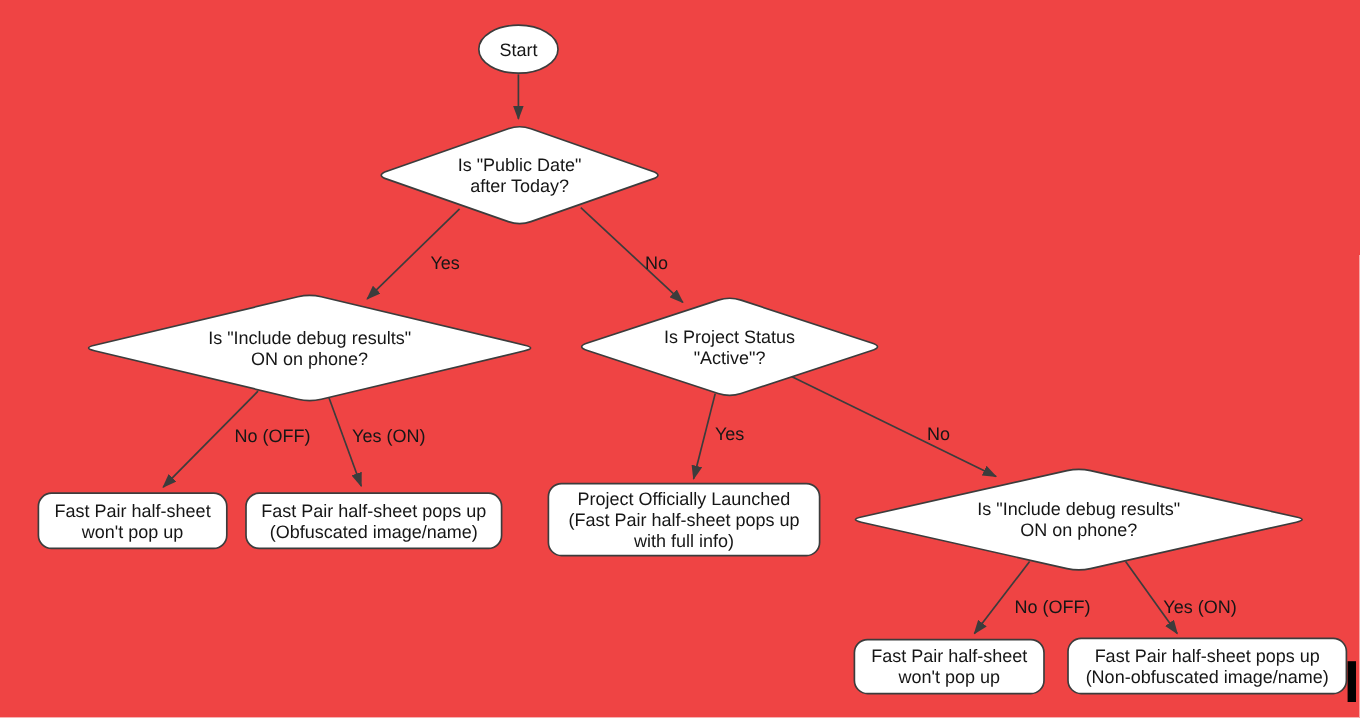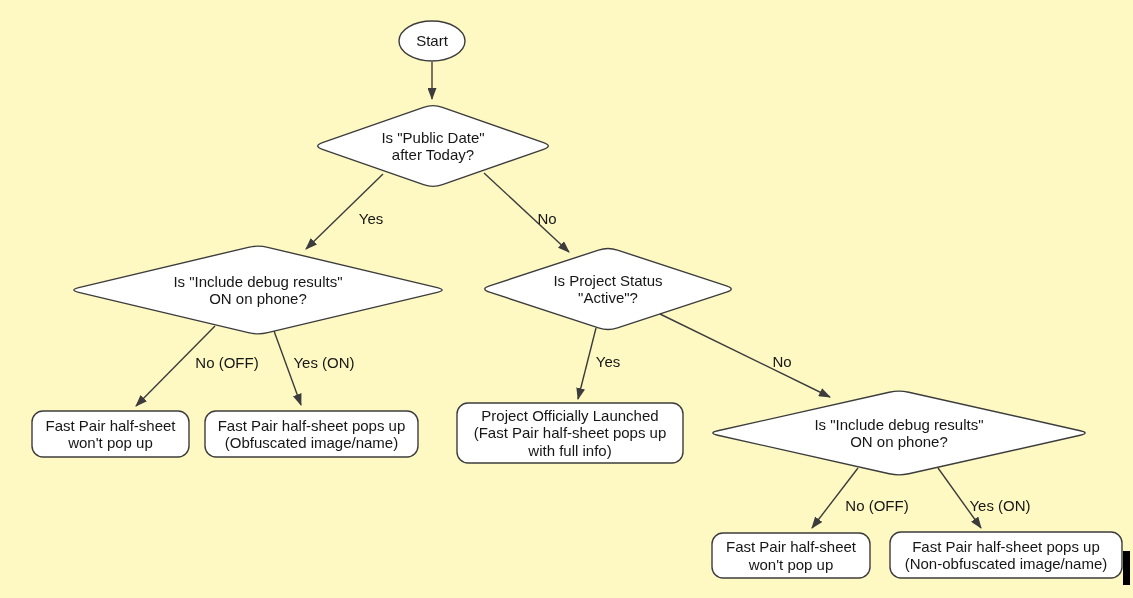--- a/index.html
+++ b/index.html
@@ -1,20 +1,20 @@
 <!DOCTYPE html>
 <html><head>
 <meta charset="utf-8">
 <style>
   html, body { margin: 0; padding: 0; background: #ffffff; }
   .page {
     position: relative;
     width: 1133px;
     height: 598px;
-    background: #fef9c3;
+    background: #ef4444;
     overflow: hidden;
     font-family: "Liberation Sans", sans-serif;
   }
   svg { display: block; }
   svg text {
     font-family: "Liberation Sans", sans-serif;
     fill: #161616;
   }
   .node-shape {
     fill: #ffffff;

